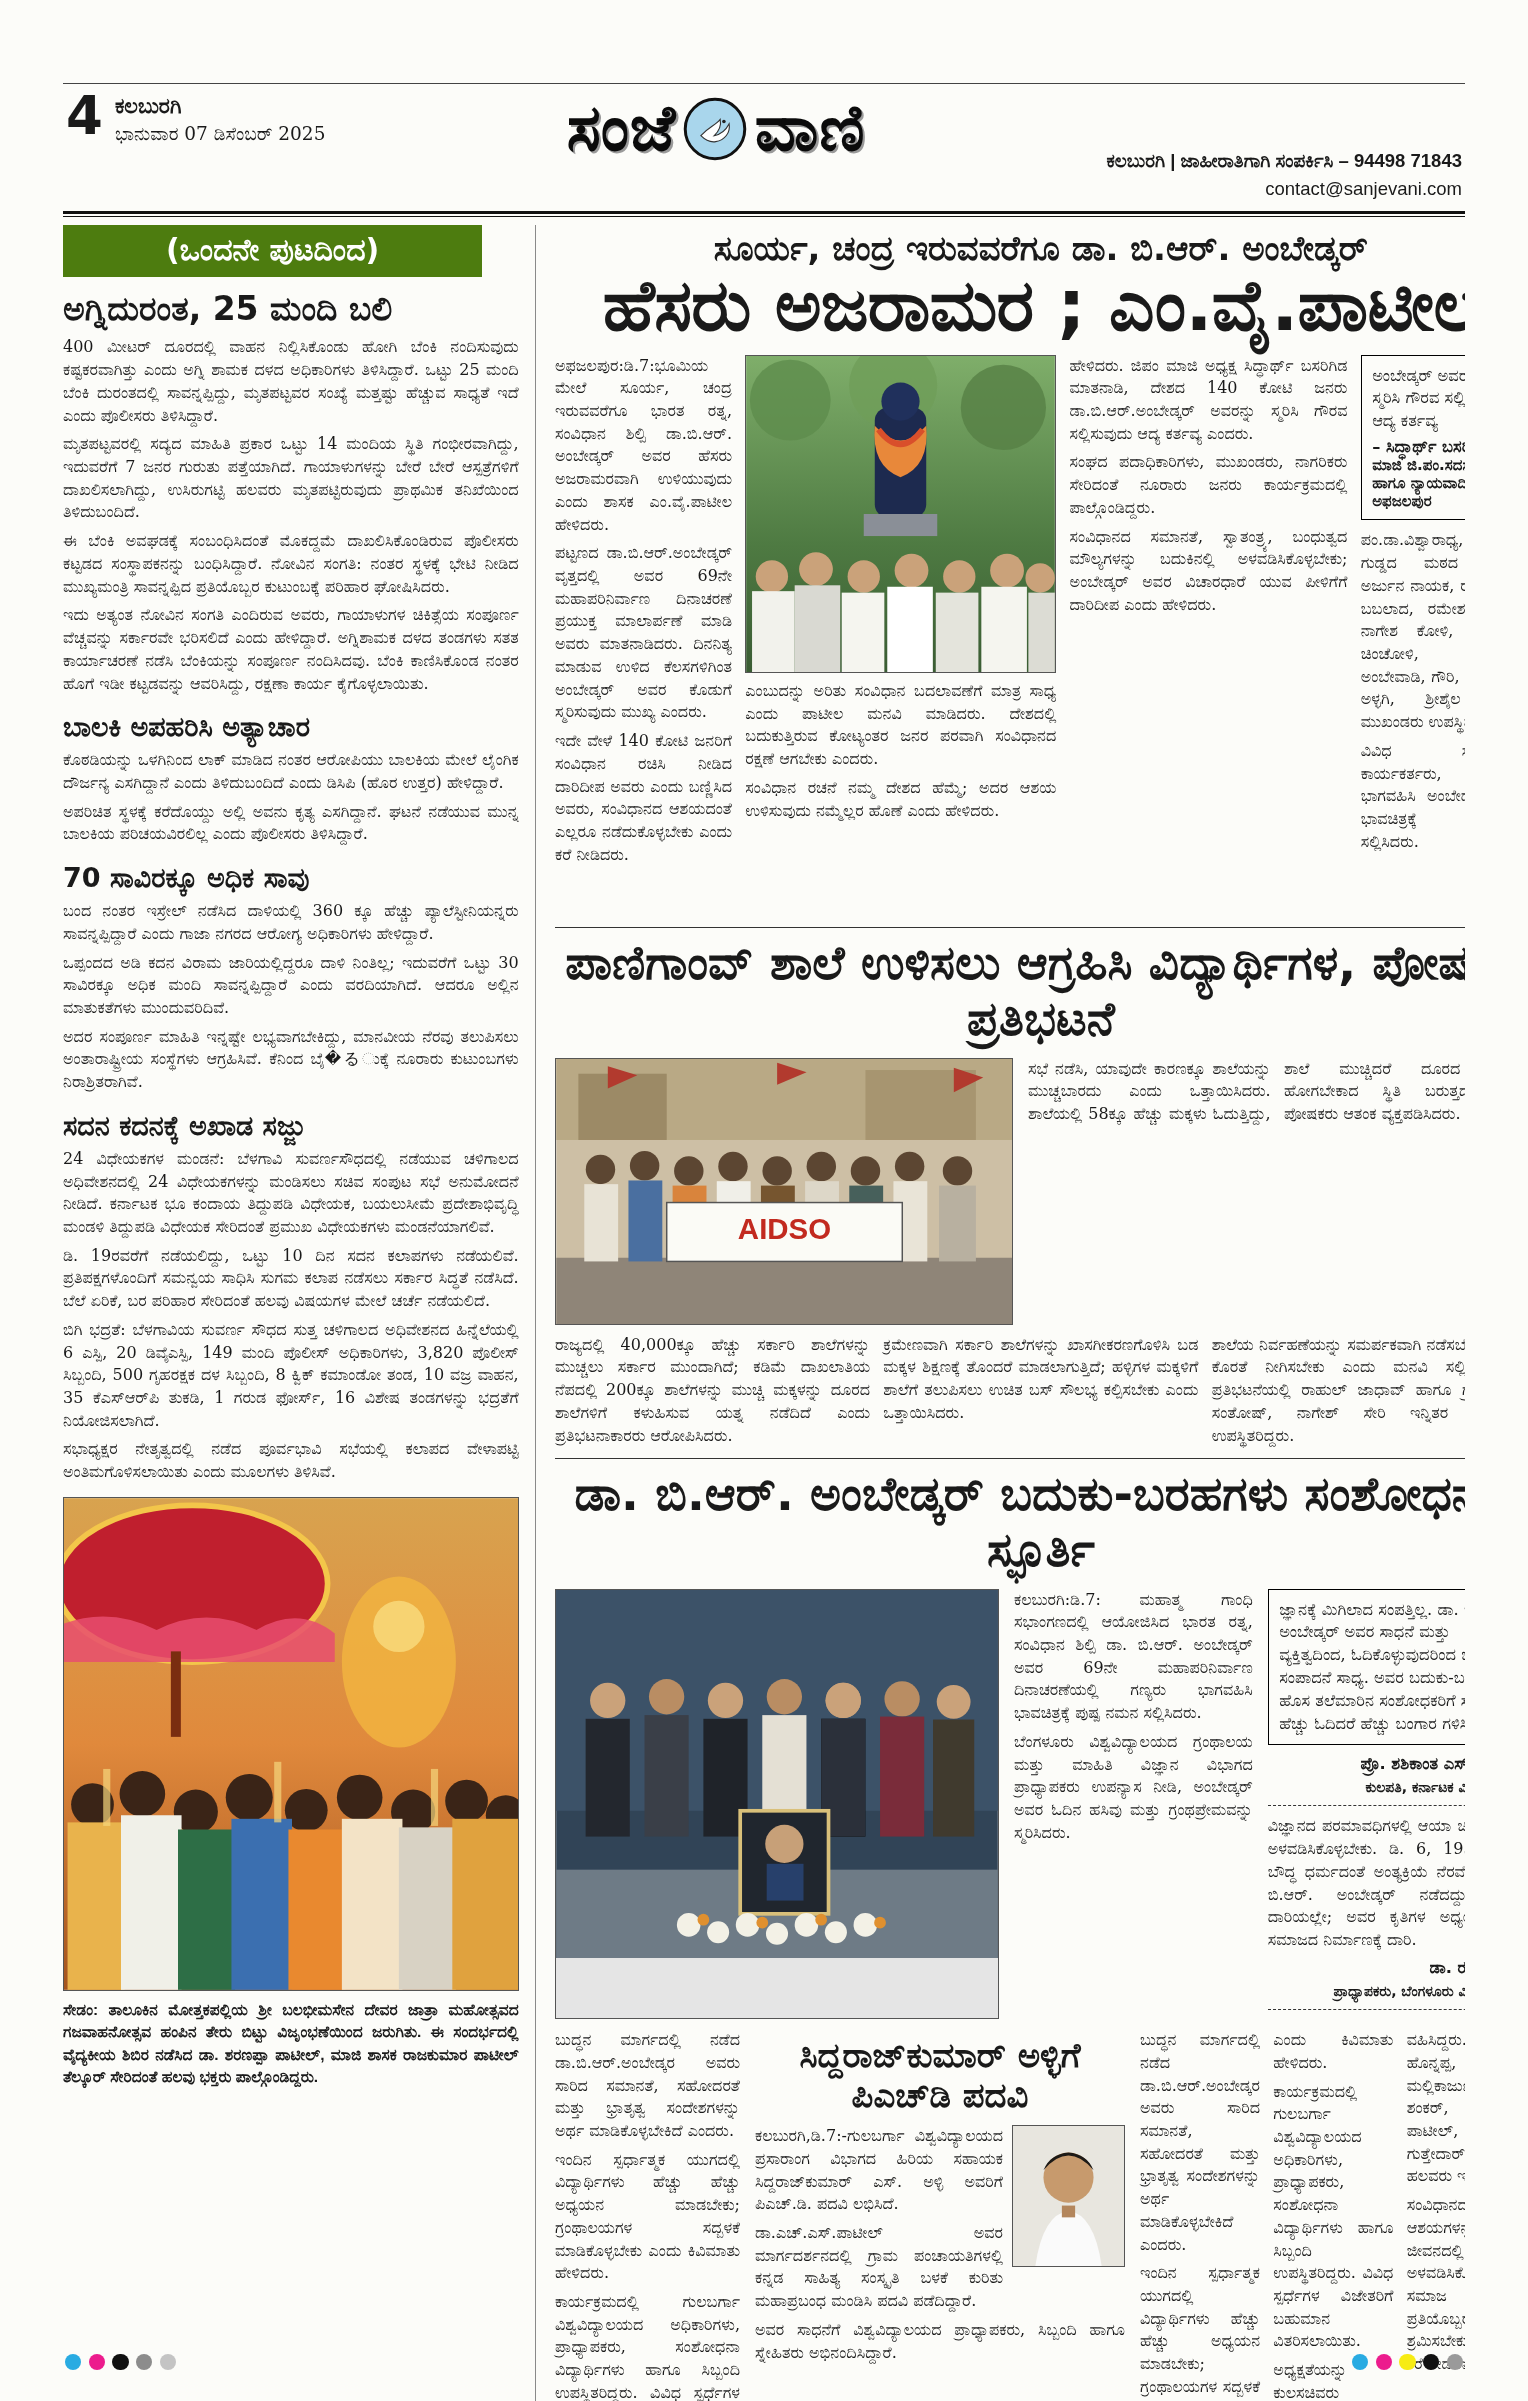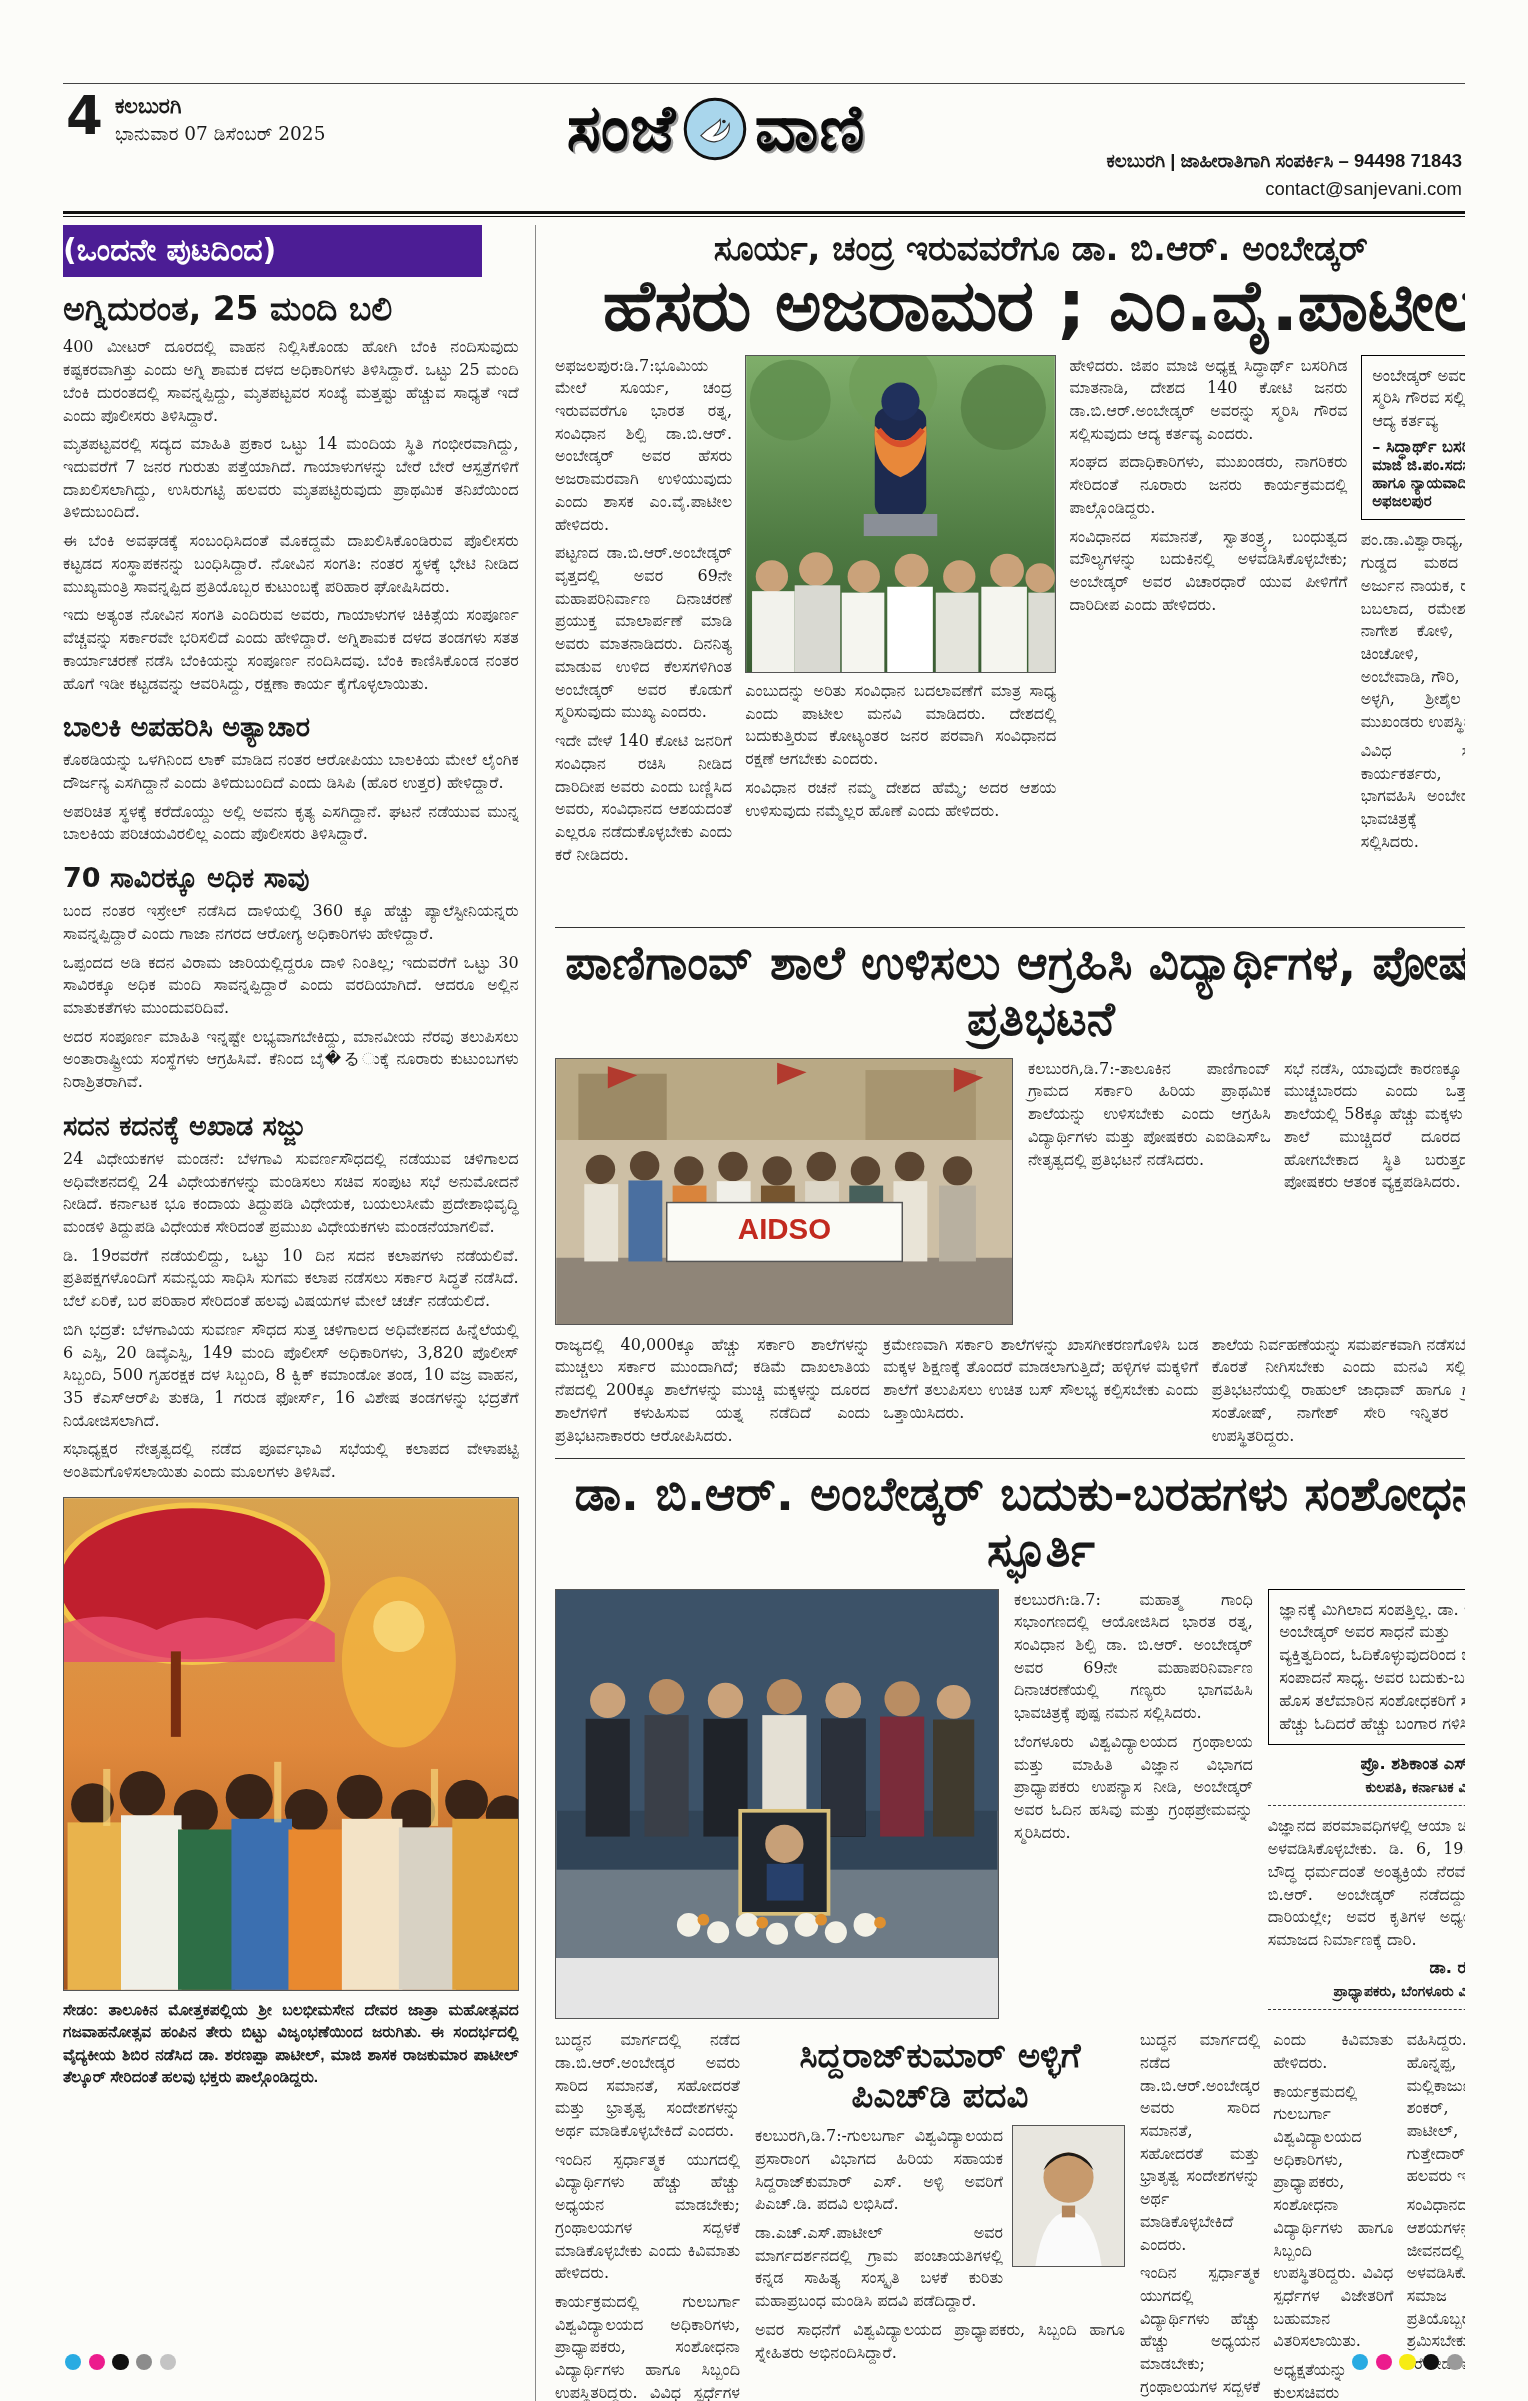--- a/index.html
+++ b/index.html
@@ -20,21 +20,21 @@
               text-shadow:2.2px 2.2px 0 #9a9a9a; }
   .logo-circle { width:64px; height:64px; }
   .contact { text-align:right; font-family:"Liberation Sans", sans-serif; font-size:18.5px; line-height:1.5; padding-top:7.4px; }
   .contact .l1 { font-weight:bold;margin-top:48px; }
   .double-rule { border-top:3px solid #111; border-bottom:1.5px solid #111; height:6px; }
 
   
   .grid { display:grid; grid-template-columns:473px 1fr; column-gap:19px; padding-top:7.4px; height:2203px; overflow:hidden; }
   .left-col { border-right:0.7px solid #8a8a8a; padding-right:16.3px; }
 
-  .black-bar { background:#4c1d95; color:#fff; font-family:"DejaVu Sans", sans-serif;
+  .black-bar { background:#4d7c0f; color:#fff; text-align:center; font-family:"DejaVu Sans", sans-serif;
                font-weight:bold; font-size:30px; padding:7.4px 0 9px; width:92%; }
   .left-head { font-family:"DejaVu Sans", sans-serif; font-size:33px; font-weight:900; margin:12px 0 7.4px; }
   .left-sub  { font-family:"DejaVu Sans", sans-serif; font-size:27px; font-weight:900; margin:16px 0 6px; }
   .flow p, .para { font-size:16px; line-height:1.42; text-align:justify; margin-bottom:6px; }
 
   figure { border:0.7px solid #555; overflow:hidden; background:#e5e5e5; }
   figure svg { display:block; }
   .temple-photo { margin-top:13.3px; }
   .caption { font-family:"Liberation Sans", sans-serif; font-weight:bold; font-size:15.5px;
              line-height:1.45; text-align:justify; margin-top:7.4px; }
@@ -298,21 +298,20 @@
                 <rect x="338" y="166" width="46" height="109" fill="#ddd7c8"></rect>
                 <rect x="398" y="172" width="46" height="103" fill="#47605b"></rect>
                 <rect x="458" y="166" width="46" height="109" fill="#e9e4d7"></rect>
                 <rect x="520" y="172" width="50" height="103" fill="#b8b0a0"></rect>
               </g>
               <rect x="150" y="195" width="320" height="80" fill="#fbfbf6" stroke="#555" stroke-width="2"></rect>
               <text x="310" y="245" text-anchor="middle" font-family="Liberation Sans, sans-serif" font-size="40" font-weight="bold" fill="#c22a1f">AIDSO</text>
             </svg>
           </figure>
           <div class="cols2">
-              <p class="para">ಕಲಬುರಗಿ,ಡಿ.7:-ತಾಲೂಕಿನ ಪಾಣಿಗಾಂವ್ ಗ್ರಾಮದ ಸರ್ಕಾರಿ ಹಿರಿಯ ಪ್ರಾಥಮಿಕ ಶಾಲೆಯನ್ನು ಉಳಿಸಬೇಕು ಎಂದು ಆಗ್ರಹಿಸಿ ವಿದ್ಯಾರ್ಥಿಗಳು ಮತ್ತು ಪೋಷಕರು ಎಐಡಿಎಸ್ಒ ನೇತೃತ್ವದಲ್ಲಿ ಪ್ರತಿಭಟನೆ ನಡೆಸಿದರು.</p>
               <p class="para">ಸಭೆ ನಡೆಸಿ, ಯಾವುದೇ ಕಾರಣಕ್ಕೂ ಶಾಲೆಯನ್ನು ಮುಚ್ಚಬಾರದು ಎಂದು ಒತ್ತಾಯಿಸಿದರು. ಶಾಲೆಯಲ್ಲಿ 58ಕ್ಕೂ ಹೆಚ್ಚು ಮಕ್ಕಳು ಓದುತ್ತಿದ್ದು, ಶಾಲೆ ಮುಚ್ಚಿದರೆ ದೂರದ ಊರಿಗೆ ಹೋಗಬೇಕಾದ ಸ್ಥಿತಿ ಬರುತ್ತದೆ ಎಂದು ಪೋಷಕರು ಆತಂಕ ವ್ಯಕ್ತಪಡಿಸಿದರು.</p>
             </div>
         </div>
         <div class="cols3" style="margin-top:9px;">
             <p class="para">ರಾಜ್ಯದಲ್ಲಿ 40,000ಕ್ಕೂ ಹೆಚ್ಚು ಸರ್ಕಾರಿ ಶಾಲೆಗಳನ್ನು ಮುಚ್ಚಲು ಸರ್ಕಾರ ಮುಂದಾಗಿದೆ; ಕಡಿಮೆ ದಾಖಲಾತಿಯ ನೆಪದಲ್ಲಿ 200ಕ್ಕೂ ಶಾಲೆಗಳನ್ನು ಮುಚ್ಚಿ ಮಕ್ಕಳನ್ನು ದೂರದ ಶಾಲೆಗಳಿಗೆ ಕಳುಹಿಸುವ ಯತ್ನ ನಡೆದಿದೆ ಎಂದು ಪ್ರತಿಭಟನಾಕಾರರು ಆರೋಪಿಸಿದರು.</p>
             <p class="para">ಕ್ರಮೇಣವಾಗಿ ಸರ್ಕಾರಿ ಶಾಲೆಗಳನ್ನು ಖಾಸಗೀಕರಣಗೊಳಿಸಿ ಬಡ ಮಕ್ಕಳ ಶಿಕ್ಷಣಕ್ಕೆ ತೊಂದರೆ ಮಾಡಲಾಗುತ್ತಿದೆ; ಹಳ್ಳಿಗಳ ಮಕ್ಕಳಿಗೆ ಶಾಲೆಗೆ ತಲುಪಿಸಲು ಉಚಿತ ಬಸ್ ಸೌಲಭ್ಯ ಕಲ್ಪಿಸಬೇಕು ಎಂದು ಒತ್ತಾಯಿಸಿದರು.</p>
             <p class="para">ಶಾಲೆಯ ನಿರ್ವಹಣೆಯನ್ನು ಸಮರ್ಪಕವಾಗಿ ನಡೆಸಬೇಕು, ಶಿಕ್ಷಕರ ಕೊರತೆ ನೀಗಿಸಬೇಕು ಎಂದು ಮನವಿ ಸಲ್ಲಿಸಲಾಯಿತು. ಪ್ರತಿಭಟನೆಯಲ್ಲಿ ರಾಹುಲ್ ಜಾಧಾವ್ ಹಾಗೂ ಗ್ರಾಮಸ್ಥರಾದ ಸಂತೋಷ್, ನಾಗೇಶ್ ಸೇರಿ ಇನ್ನಿತರ ಪೋಷಕರು ಉಪಸ್ಥಿತರಿದ್ದರು.</p>
           </div>
       </article>
 

